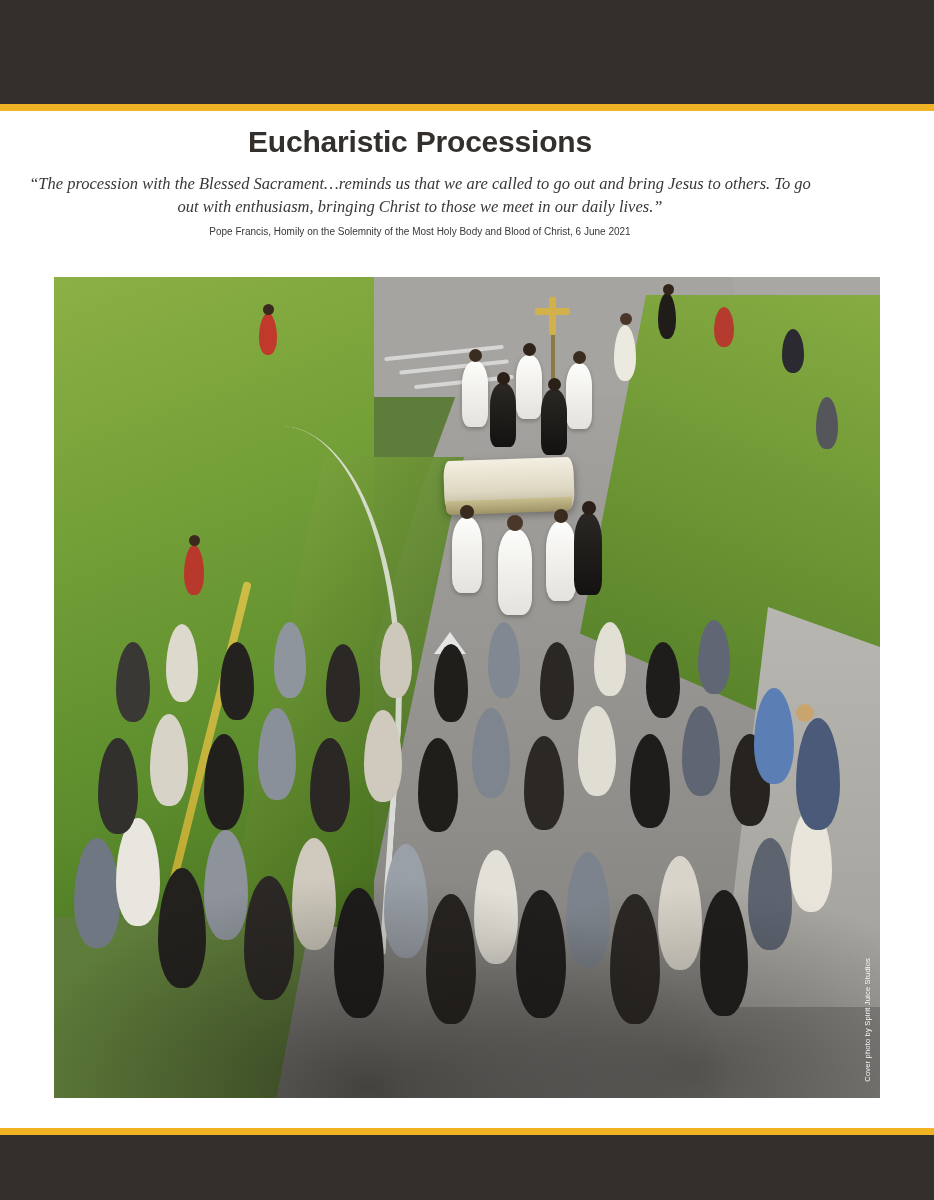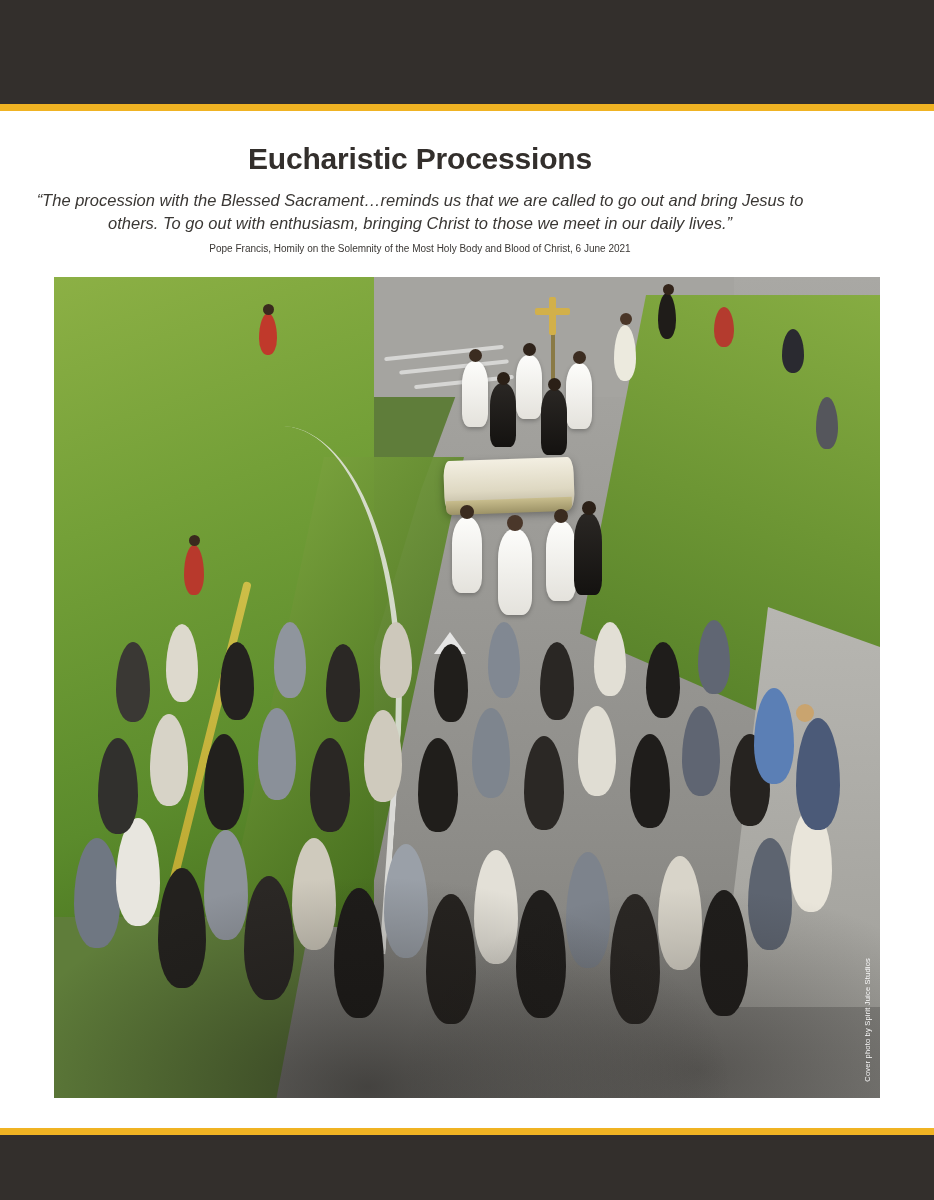--- a/index.html
+++ b/index.html
@@ -42,41 +42,42 @@
   .band-bottom {
     position: absolute;
     top: 1135px; left: 0;
     width: 934px;
     height: 65px;
     background: #332f2c;
   }
   
   .header-block {
     position: absolute;
-    top: 141px;
+    top: 124px;
     left: 0;
     width: 840px;
     text-align: center;
   }
   .doc-title {
     font-size: 30px;
     font-weight: bold;
     color: #332f2c;
     letter-spacing: -0.2px;
     line-height: 1.2;
   }
   .quote {
     margin-top: 12px;
     font-size: 16.5px;
     font-style: italic;
     color: #3a3734;
     line-height: 1.42;
     width: 790px;
     margin-left: auto;
     margin-right: auto;
+    font-family: Liberation Serif, serif;
   }
   .attribution {
     margin-top: 6px;
     font-size: 10px;
     color: #3a3734;
     line-height: 1.3;
   }
   
   .photo {
     position: absolute;

